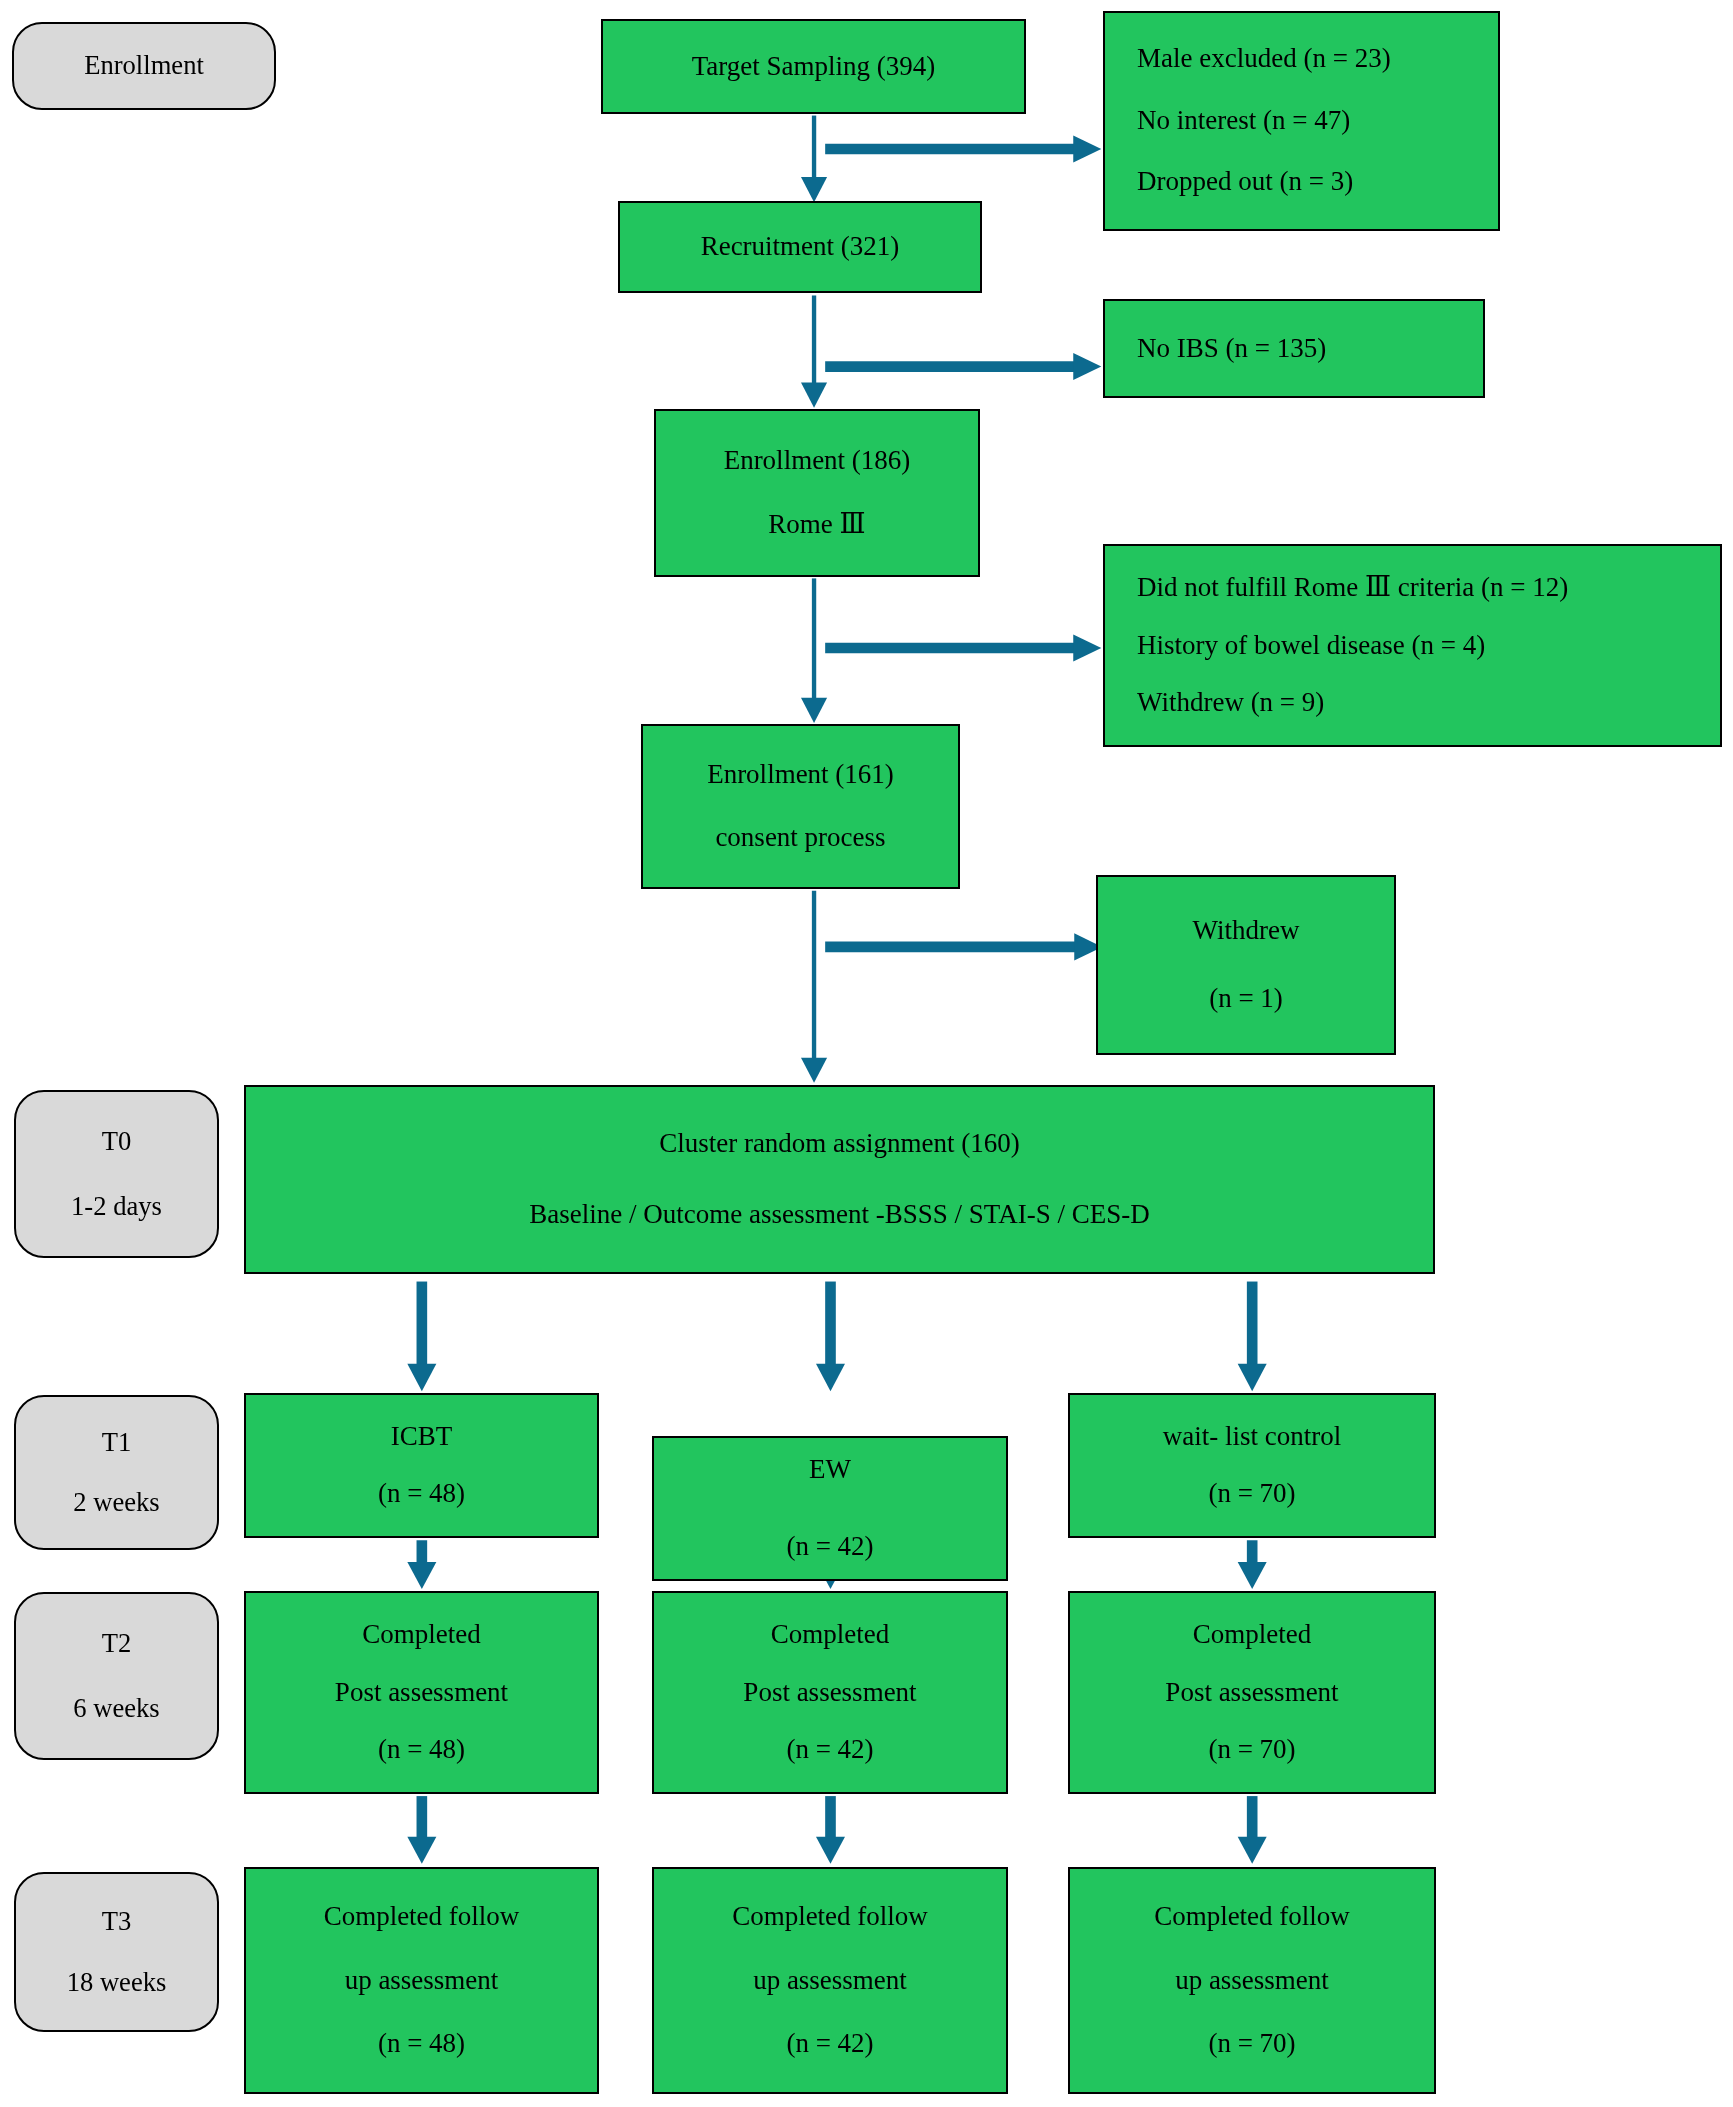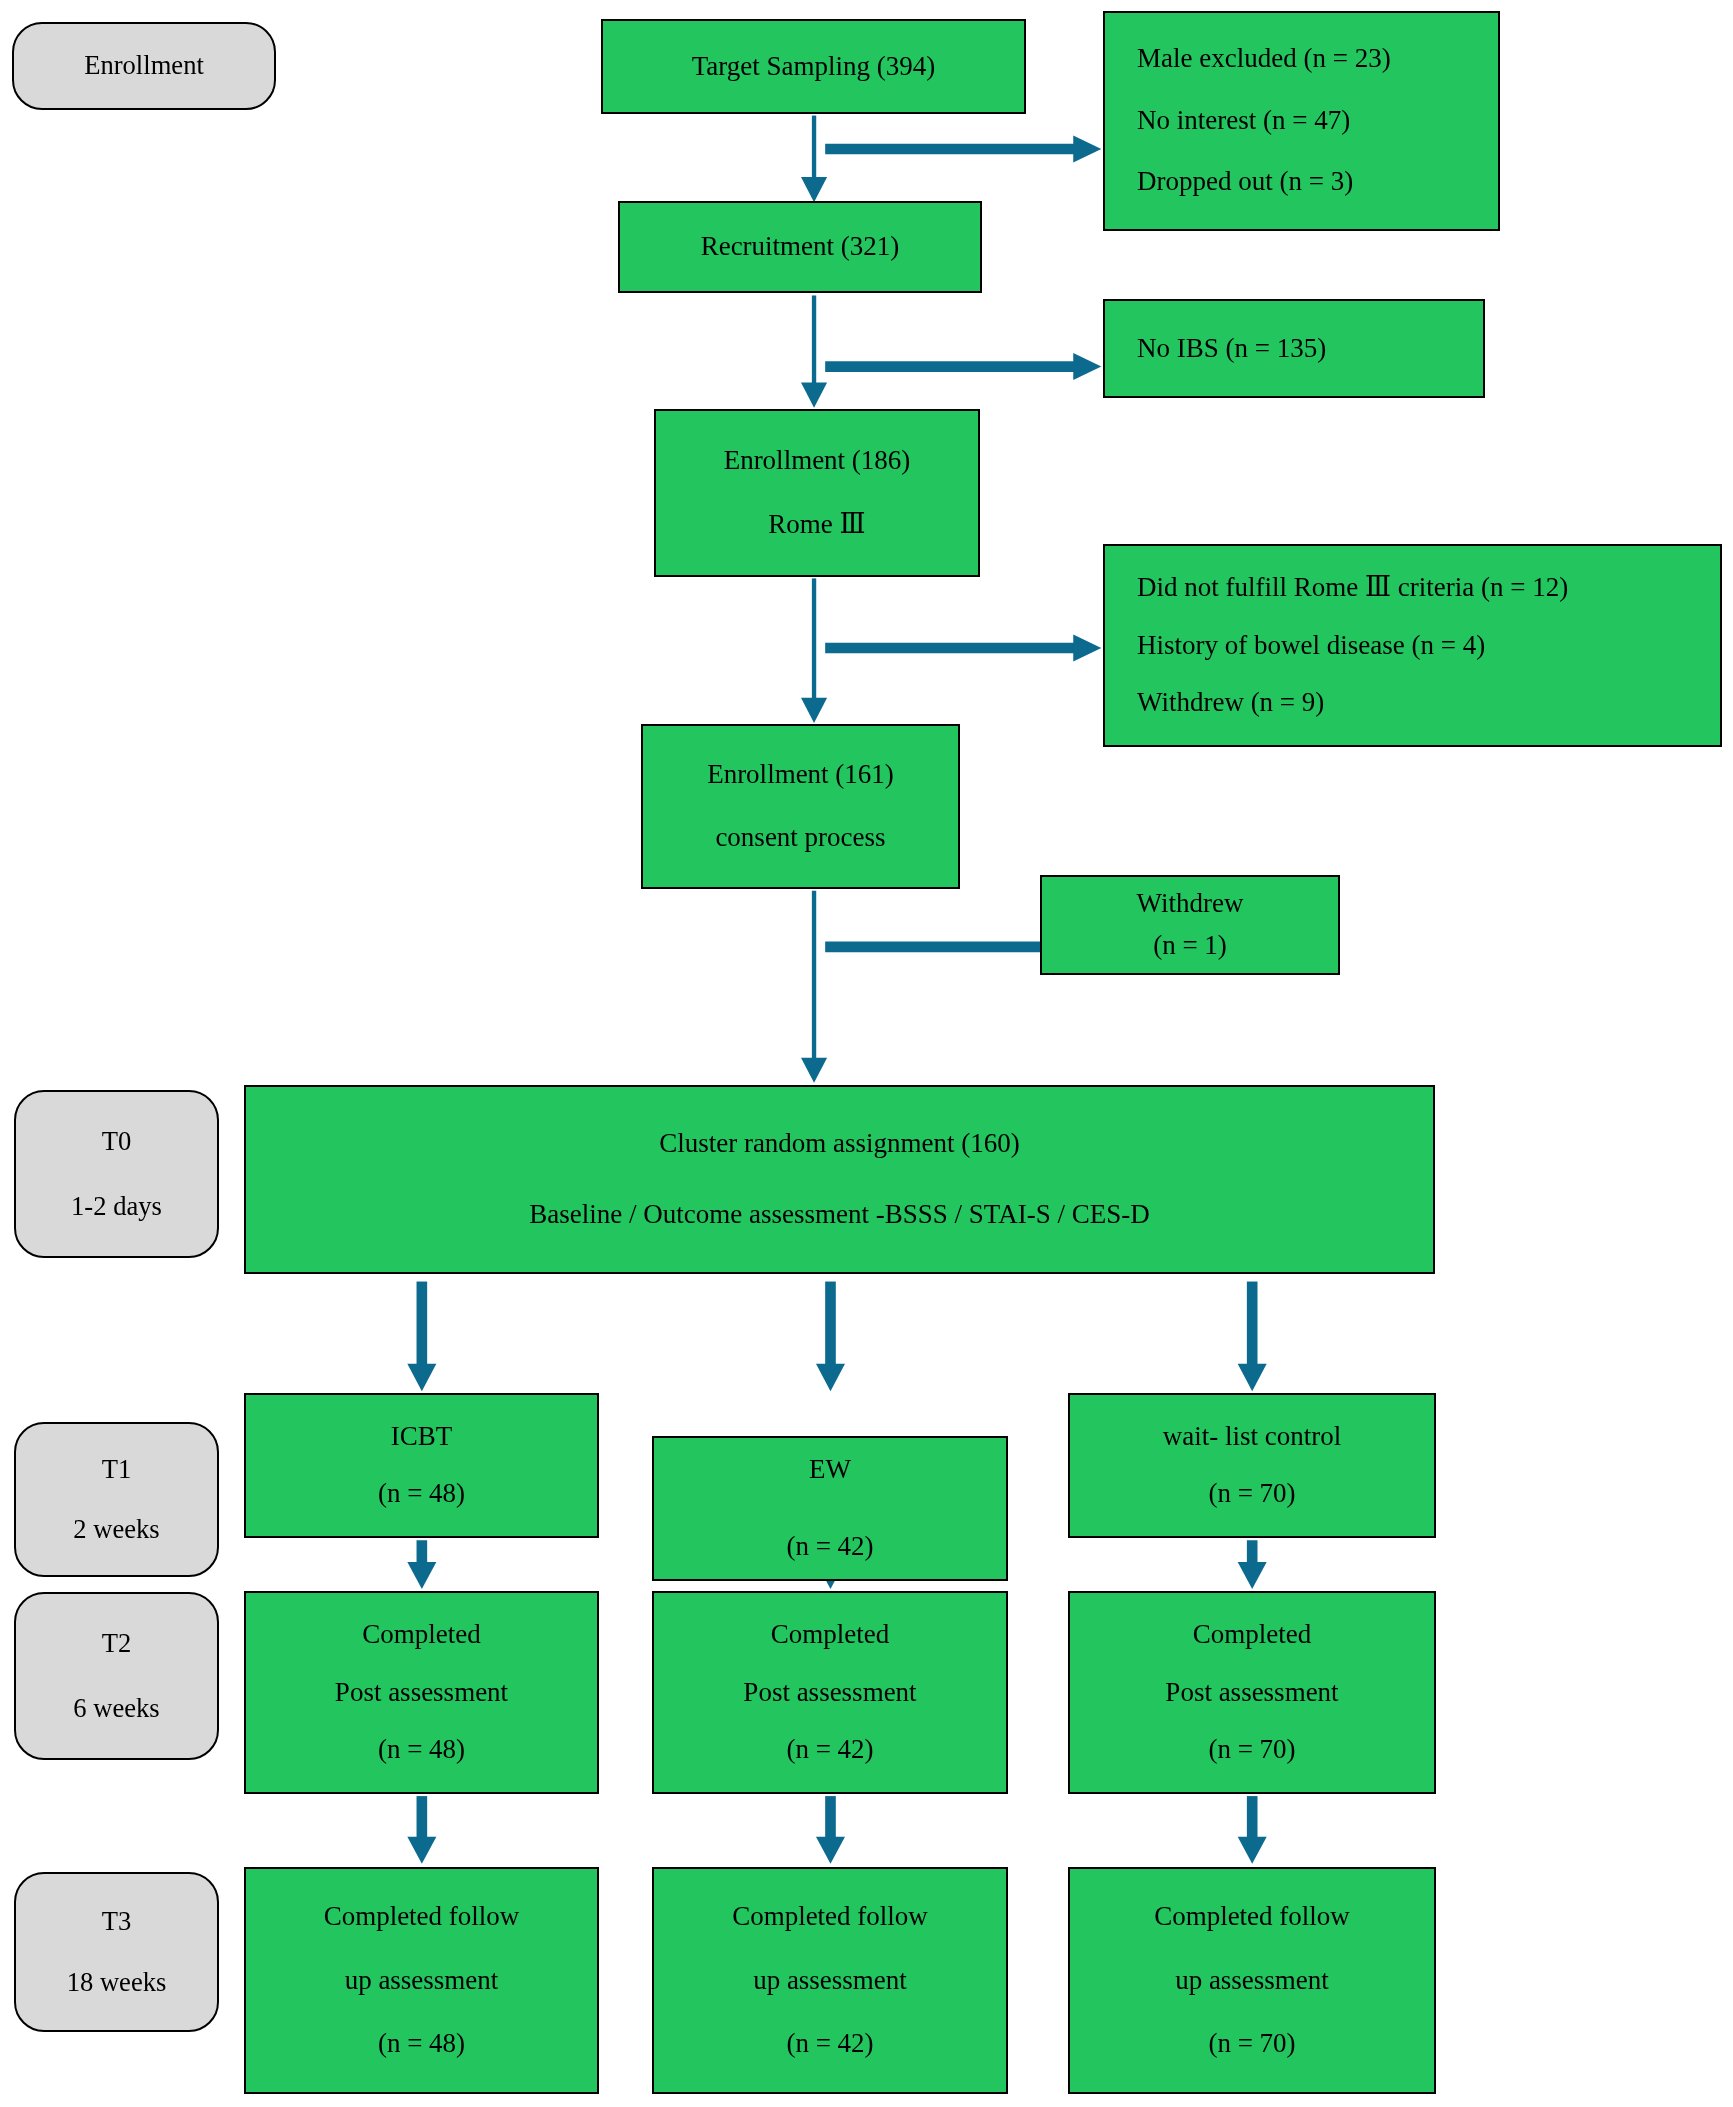--- a/index.html
+++ b/index.html
@@ -138,21 +138,21 @@
     </g>
   </svg>
 
   <div class="label-box" style="left:12px;top:22px;width:264px;height:88px;">
     <div class="ln">Enrollment</div>
   </div>
   <div class="label-box" style="left:14px;top:1090px;width:205px;height:168px;">
     <div class="ln">T0</div>
     <div class="ln">1-2 days</div>
   </div>
-  <div class="label-box" style="left:14px;top:1395px;width:205px;height:155px;margin-top:27px;">
+  <div class="label-box" style="left:14px;top:1395px;width:205px;height:155px;">
     <div class="ln">T1</div>
     <div class="ln">2 weeks</div>
   </div>
   <div class="label-box" style="left:14px;top:1592px;width:205px;height:168px;">
     <div class="ln">T2</div>
     <div class="ln">6 weeks</div>
   </div>
   <div class="label-box" style="left:14px;top:1872px;width:205px;height:160px;">
     <div class="ln">T3</div>
     <div class="ln">18 weeks</div>
@@ -185,21 +185,21 @@
     <div class="ln">Did not fulfill Rome Ⅲ criteria (n = 12)</div>
     <div class="ln">History of bowel disease (n = 4)</div>
     <div class="ln">Withdrew (n = 9)</div>
   </div>
 
   <div class="box" style="left:641px;top:724px;width:319px;height:165px;">
     <div class="ln">Enrollment (161)</div>
     <div class="ln">consent process</div>
   </div>
 
-  <div class="box" style="left:1040px;top:875px;width:300px;height:100px;">
+  <div class="box" style="left:1096px;top:875px;width:300px;height:180px;">
     <div class="ln">Withdrew</div>
     <div class="ln">(n = 1)</div>
   </div>
 
   <div class="box" style="left:244px;top:1085px;width:1191px;height:189px;">
     <div class="ln">Cluster random assignment (160)</div>
     <div class="ln">Baseline / Outcome assessment -BSSS / STAI-S / CES-D</div>
   </div>
 
   <div class="box" style="left:244px;top:1393px;width:355px;height:145px;">

